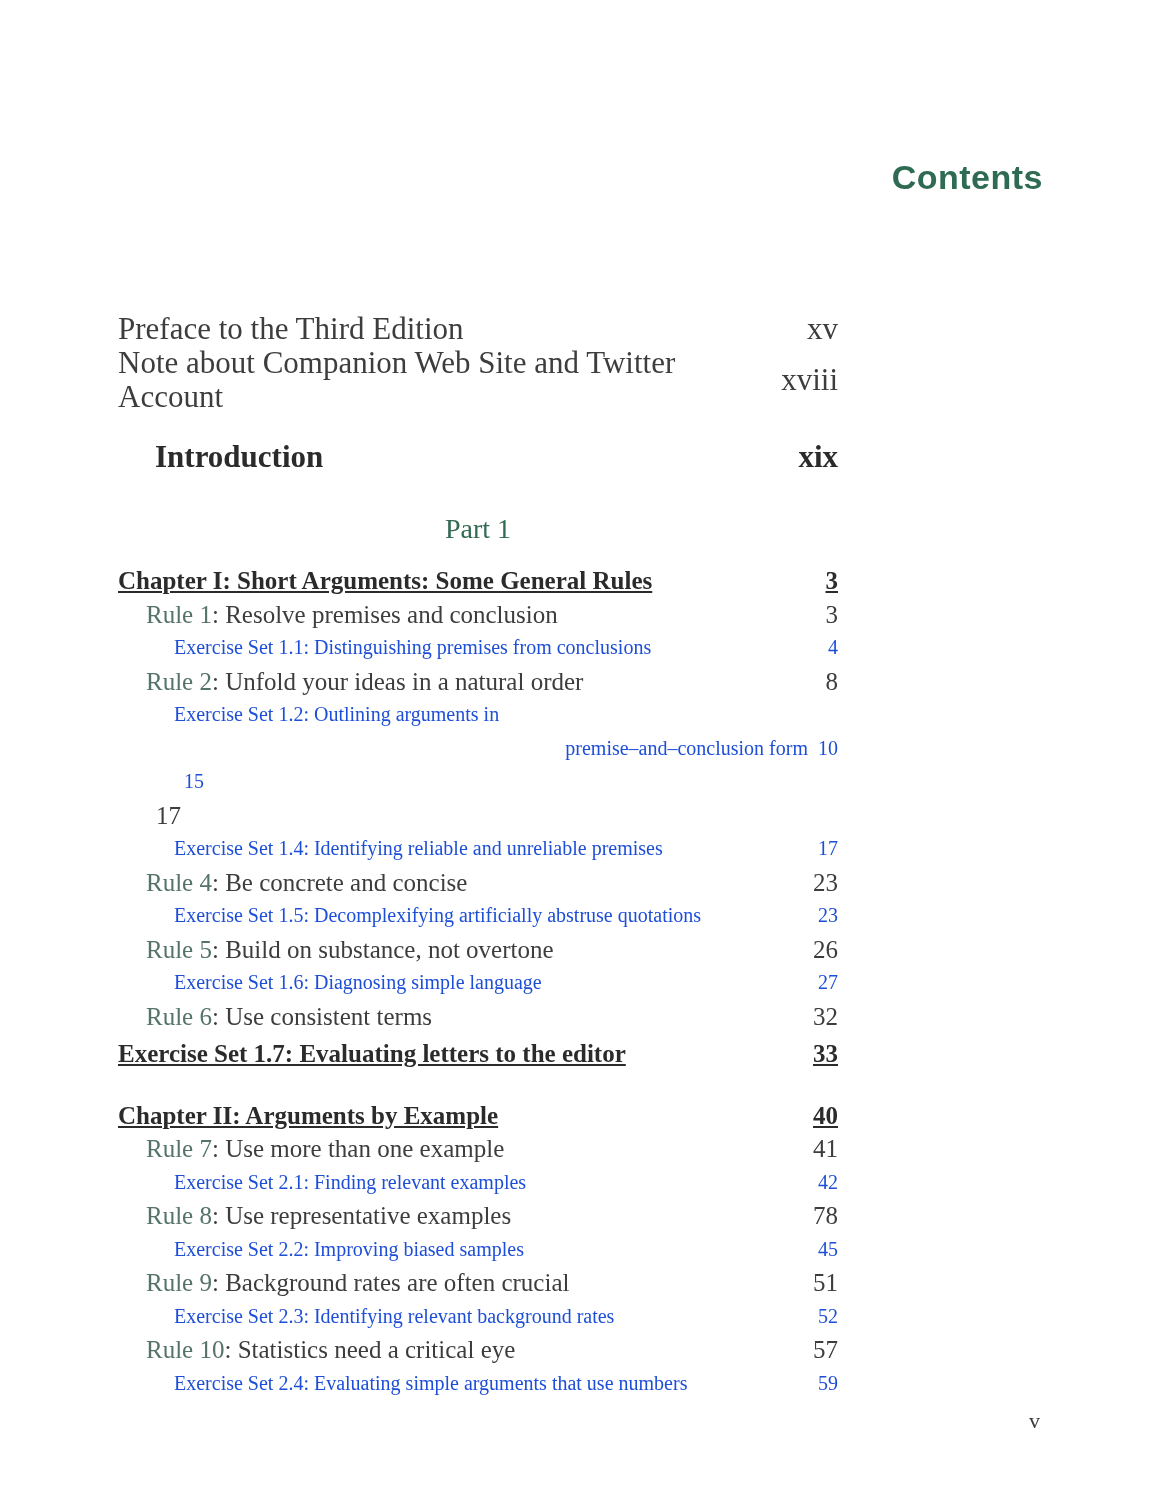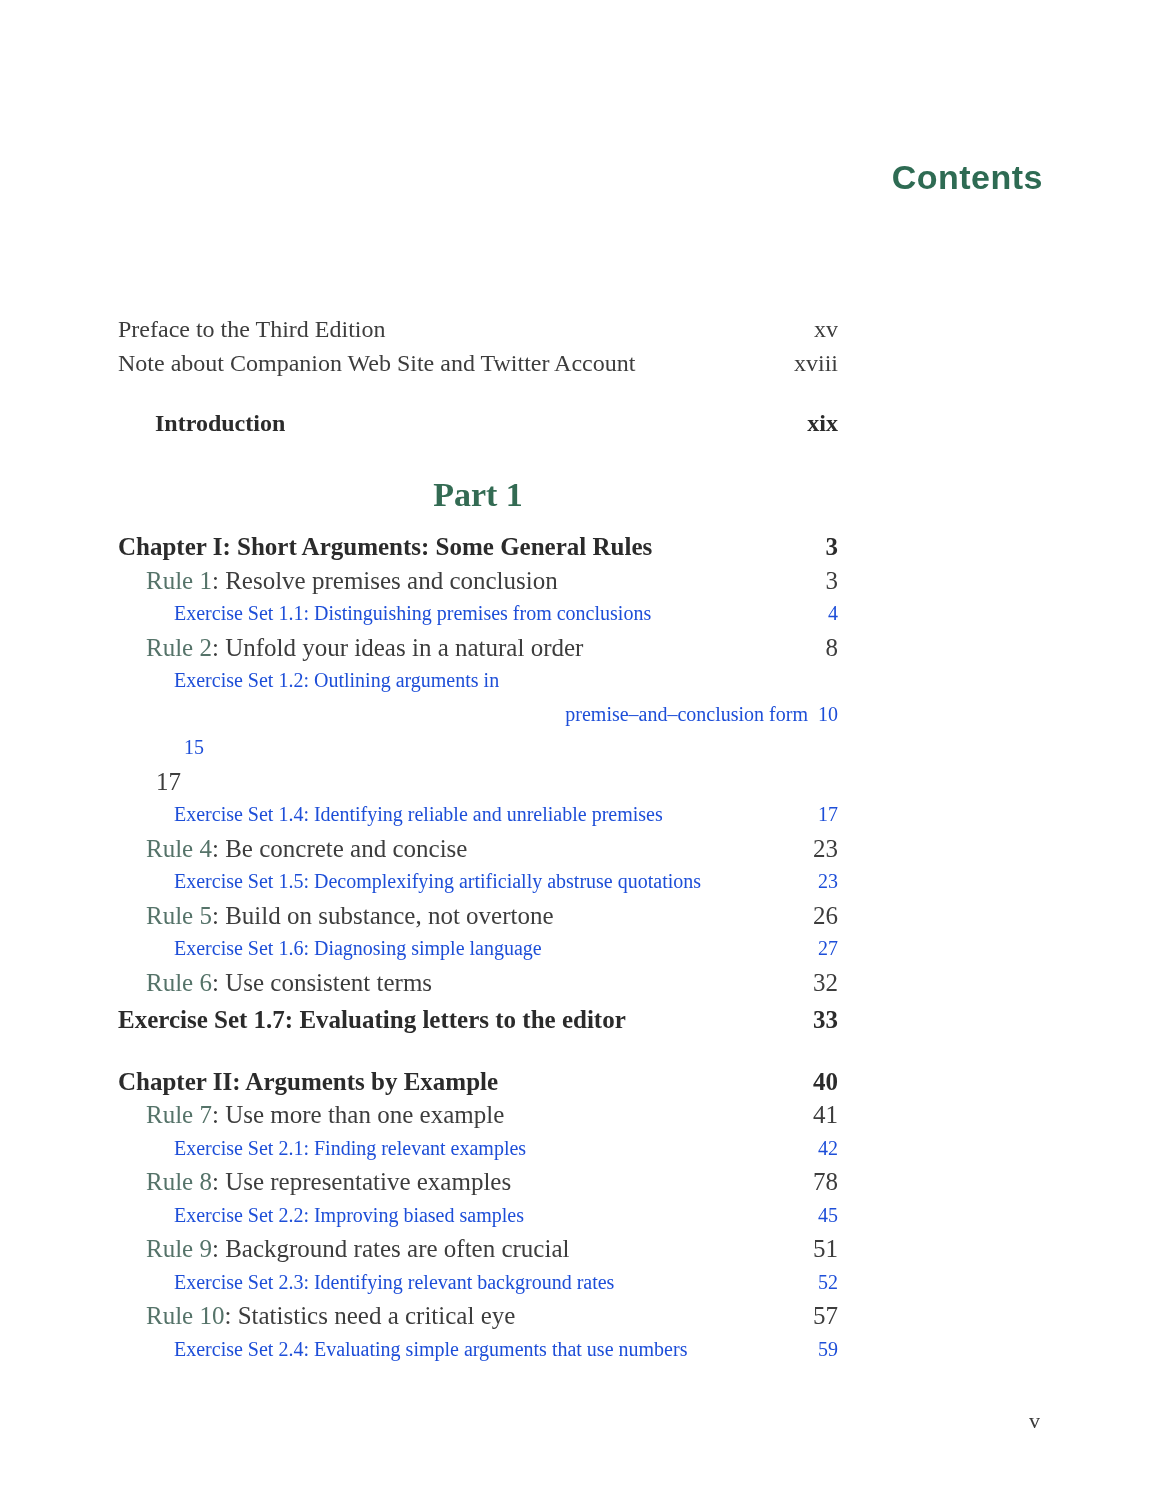--- a/index.html
+++ b/index.html
@@ -27,46 +27,47 @@
     letter-spacing:0.5px;
     color:var(--title-green);
   }
   .toc-wrap{
     position:absolute;
     left:118px;top:312px;
     width:720px;
   }
   .fm-row{
     display:flex;justify-content:space-between;align-items:center;
-    font-size:24px;line-height:34px;
+    font-size:31px;line-height:34px;
   }
   .fm-row .entry-page{flex-shrink:0;margin-left:10px;}
   .intro-row{
     margin-top:26px;
     font-weight:700;
     color:var(--ink-bold);
     margin-left:37px;
   }
   .part-heading{
     margin:20px 0 0 0;
     height:70px;
     display:flex;align-items:center;justify-content:center;
-    font-size:34px;
-    font-weight:700;
+    font-size:28px;
+    font-weight:400;
     color:var(--part-green);
   }
   .toc-row{
     display:flex;justify-content:space-between;align-items:baseline;
     font-size:25px;line-height:33.5px;
   }
   .toc-row .entry-text{white-space:nowrap;}
   .toc-row .entry-page{flex-shrink:0;margin-left:10px;}
   .kind-chapter,.kind-exercise-major{
     font-weight:700;
     color:var(--ink-bold);
+    text-decoration:underline;
   }
   .kind-exercise-major{margin-top:4px;}
   .kind-rule{padding-left:28px;}
   .kind-rule .rule-label{color:var(--rule-green);}
   .kind-exercise{
     padding-left:56px;
     font-size:20px;
     color:#1d4ed8;
   }
   .kind-exercise.line2{padding-left:74px;justify-content:flex-end;}

